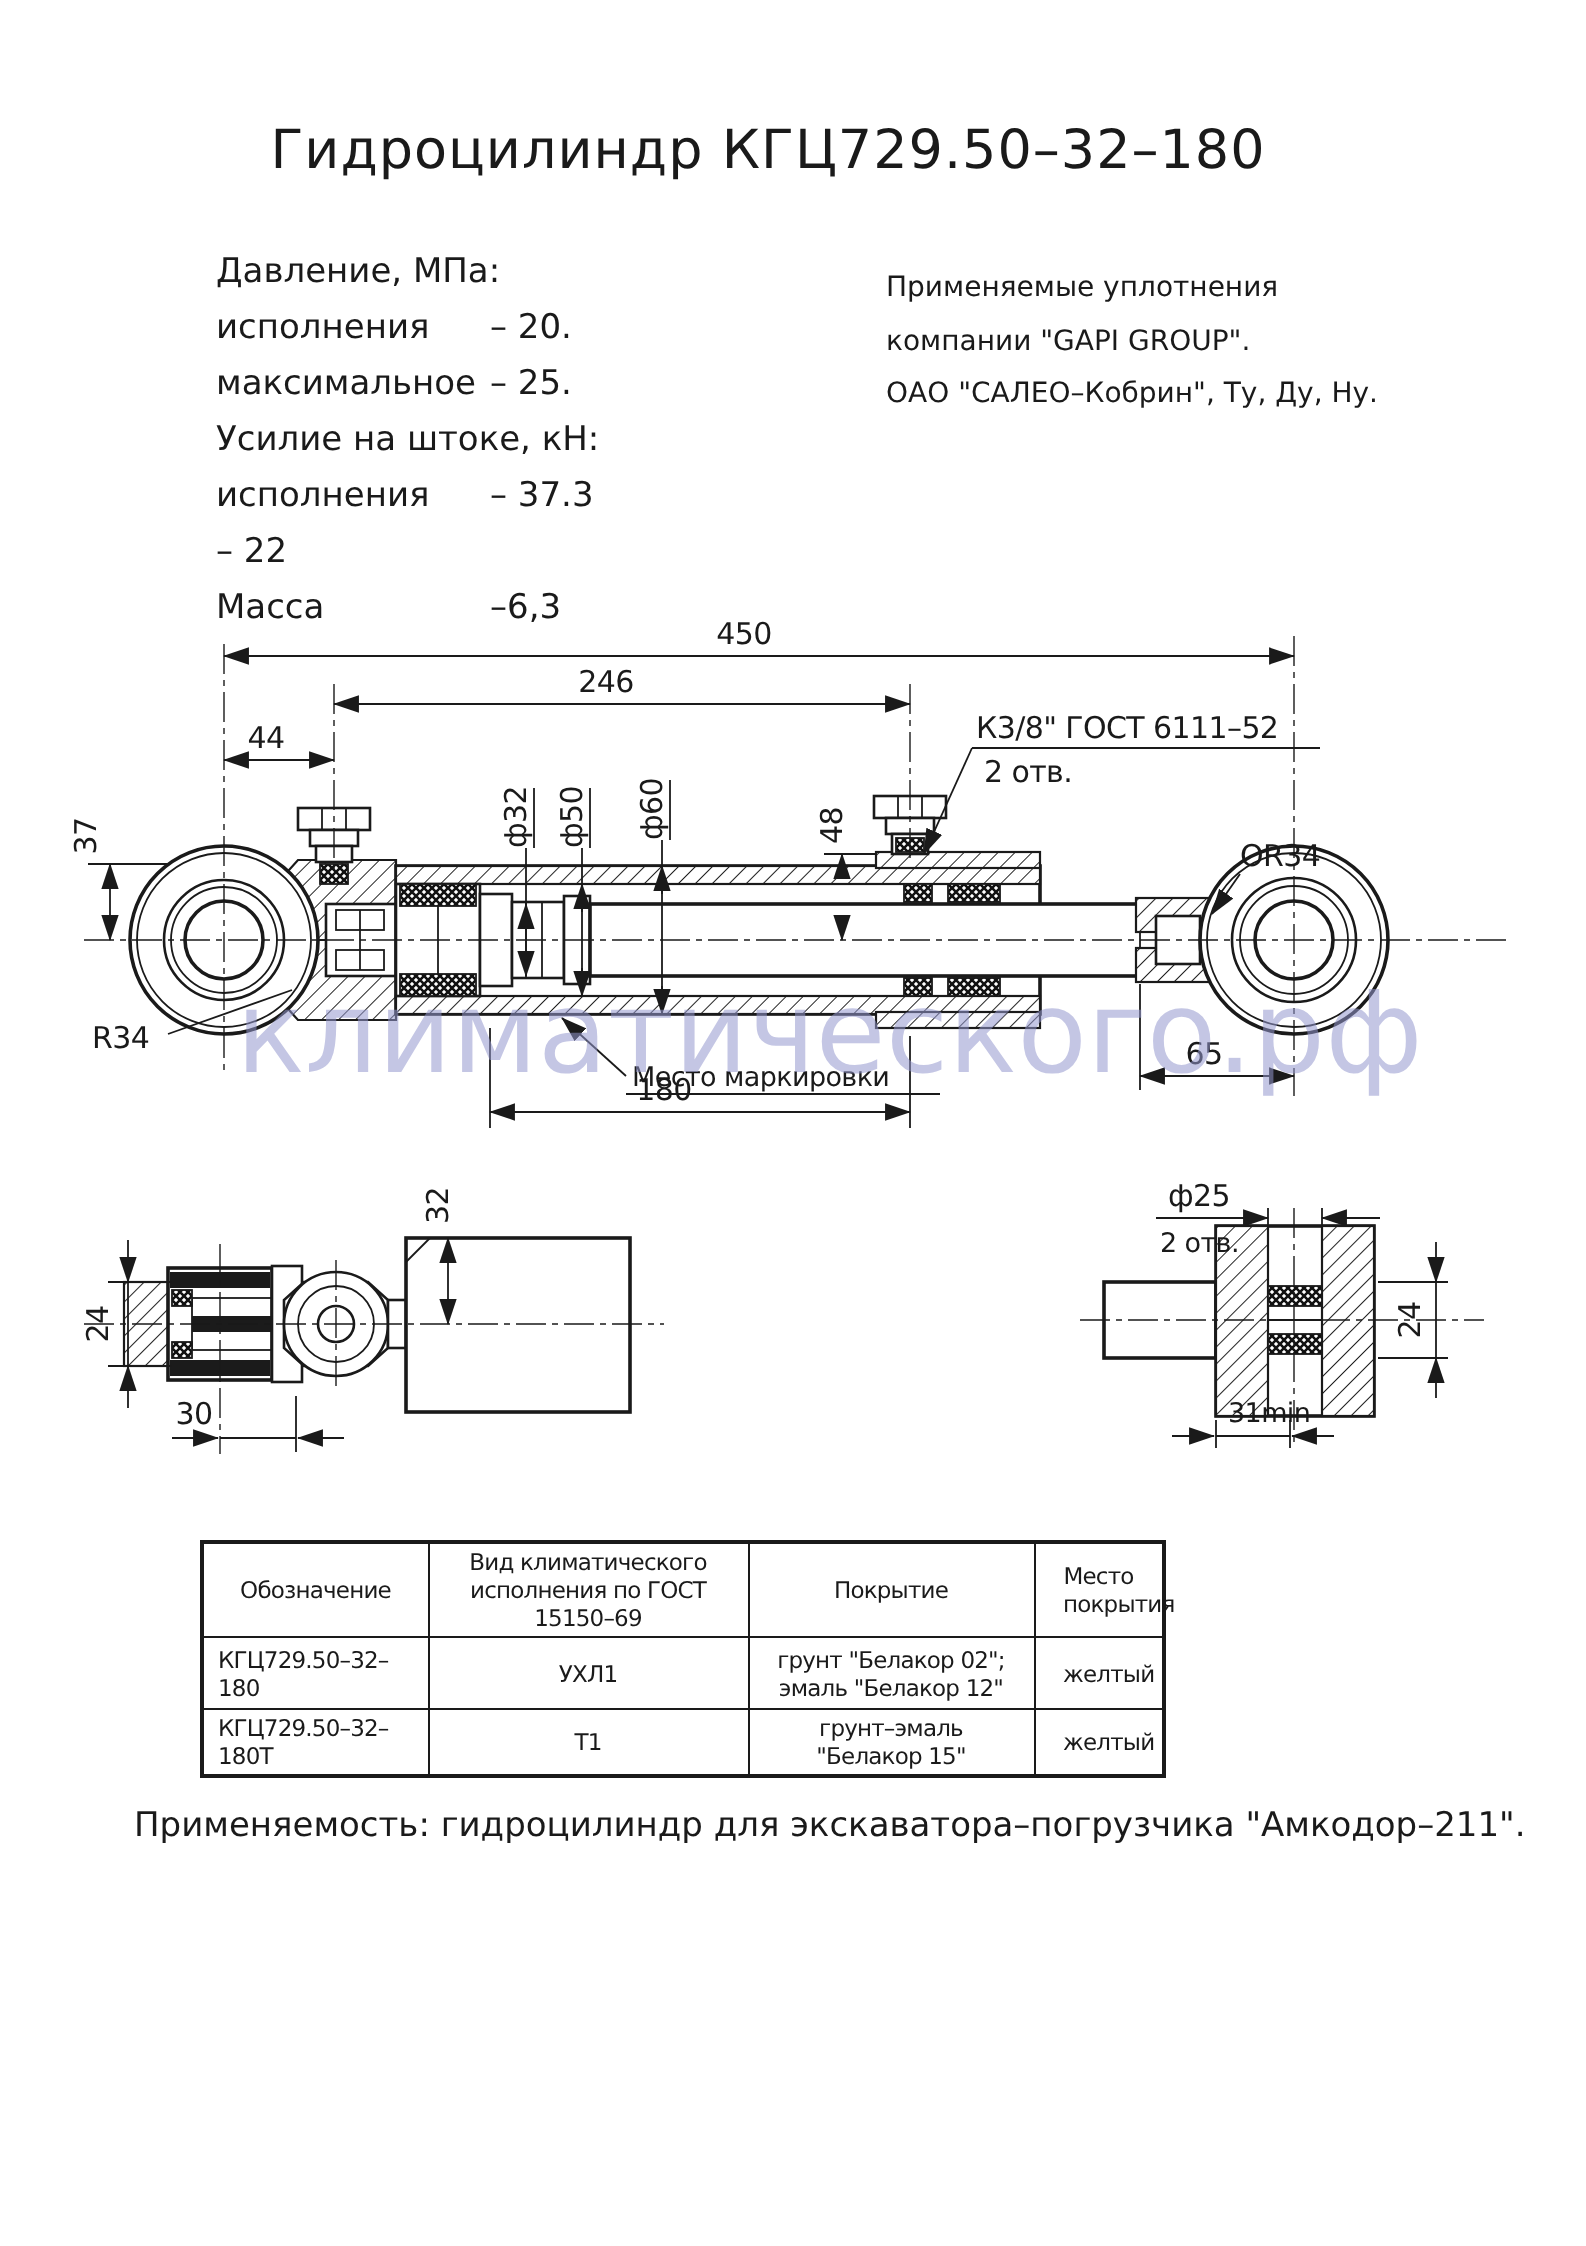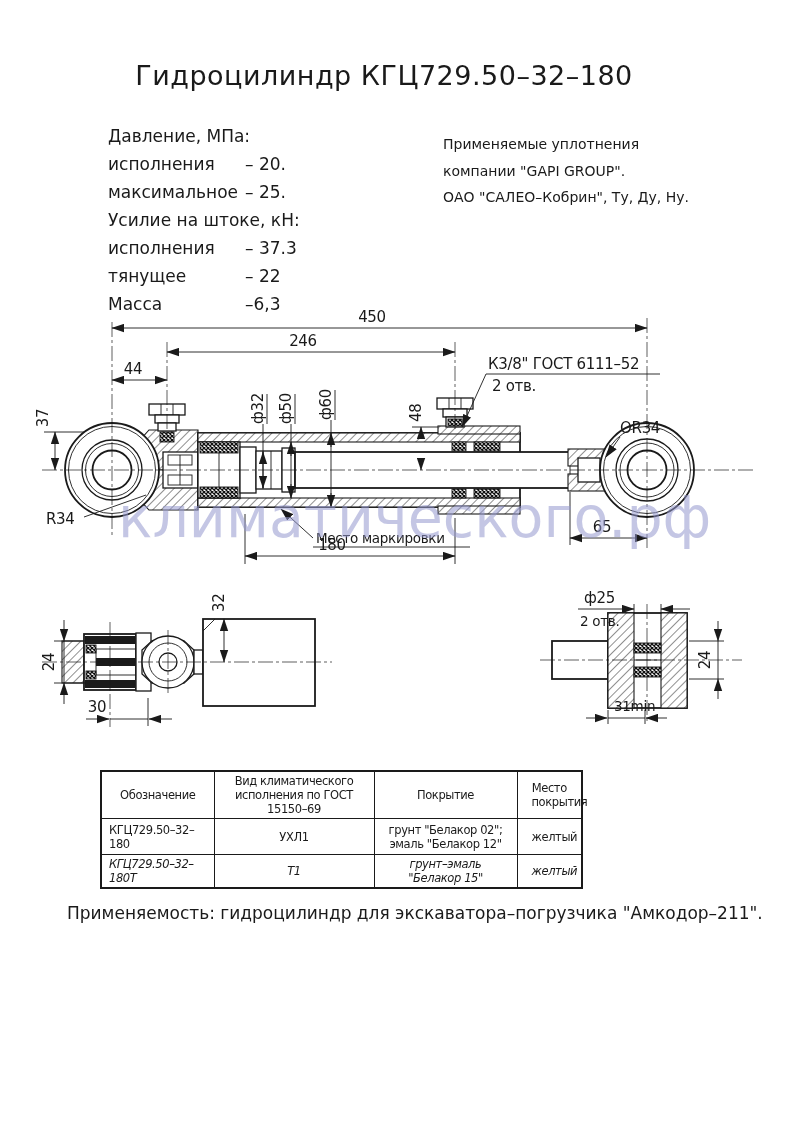--- a/index.html
+++ b/index.html
@@ -15,21 +15,21 @@
   svg.drawing{position:absolute;left:0;top:0;}
   .watermark{position:absolute;left:118px;top:484px;font-size:57px;letter-spacing:0;
              color:rgba(148,152,206,.55);pointer-events:none;z-index:5;white-space:nowrap;}
   table.spec-table{position:absolute;left:100px;top:770px;border-collapse:collapse;
                    table-layout:fixed;width:481px;font-size:11.5px;letter-spacing:-.4px;}
   table.spec-table td,table.spec-table th{border:1.3px solid #1a1a1a;text-align:center;
                    vertical-align:middle;padding:2px 14px;white-space:pre-line;font-weight:normal;}
   table.spec-table{border:2px solid #1a1a1a;}
   table.spec-table th{height:33px;}
   table.spec-table .r1 td{height:31px;}
-  table.spec-table .r2 td{height:20px;font-style:italic;}
+  table.spec-table .r2 td{height:20px;}
   table.spec-table td.lft{text-align:left;padding-left:7px;}
   .apply{position:absolute;left:67px;top:903px;font-size:17px;white-space:nowrap;}
   
   .o2{fill:none;stroke:#1a1a1a;stroke-width:1.8;}
   .o2w{fill:#fff;stroke:#1a1a1a;stroke-width:1.8;}
   .o14{fill:none;stroke:#1a1a1a;stroke-width:1.3;}
   .o14w{fill:#fff;stroke:#1a1a1a;stroke-width:1.3;}
   .o1{fill:none;stroke:#1a1a1a;stroke-width:.9;}
   .hat{fill:url(#hat);stroke:#1a1a1a;stroke-width:1.1;}
   .xh{fill:url(#xhat);stroke:#1a1a1a;stroke-width:.9;}
@@ -62,21 +62,20 @@
       </div>
     <div class="spec-row">
         <span>Усилие на штоке, кН:</span>
         <span></span>
       </div>
     <div class="spec-row">
         <span>исполнения</span>
         <span>– 37.3</span>
       </div>
     <div class="spec-row">
-        <span>тянущее</span>
         <span>– 22</span>
       </div>
     <div class="spec-row">
         <span>Масса</span>
         <span>–6,3</span>
       </div>
   </div>
 
   <div class="notes">
     <div>Применяемые уплотнения</div>

